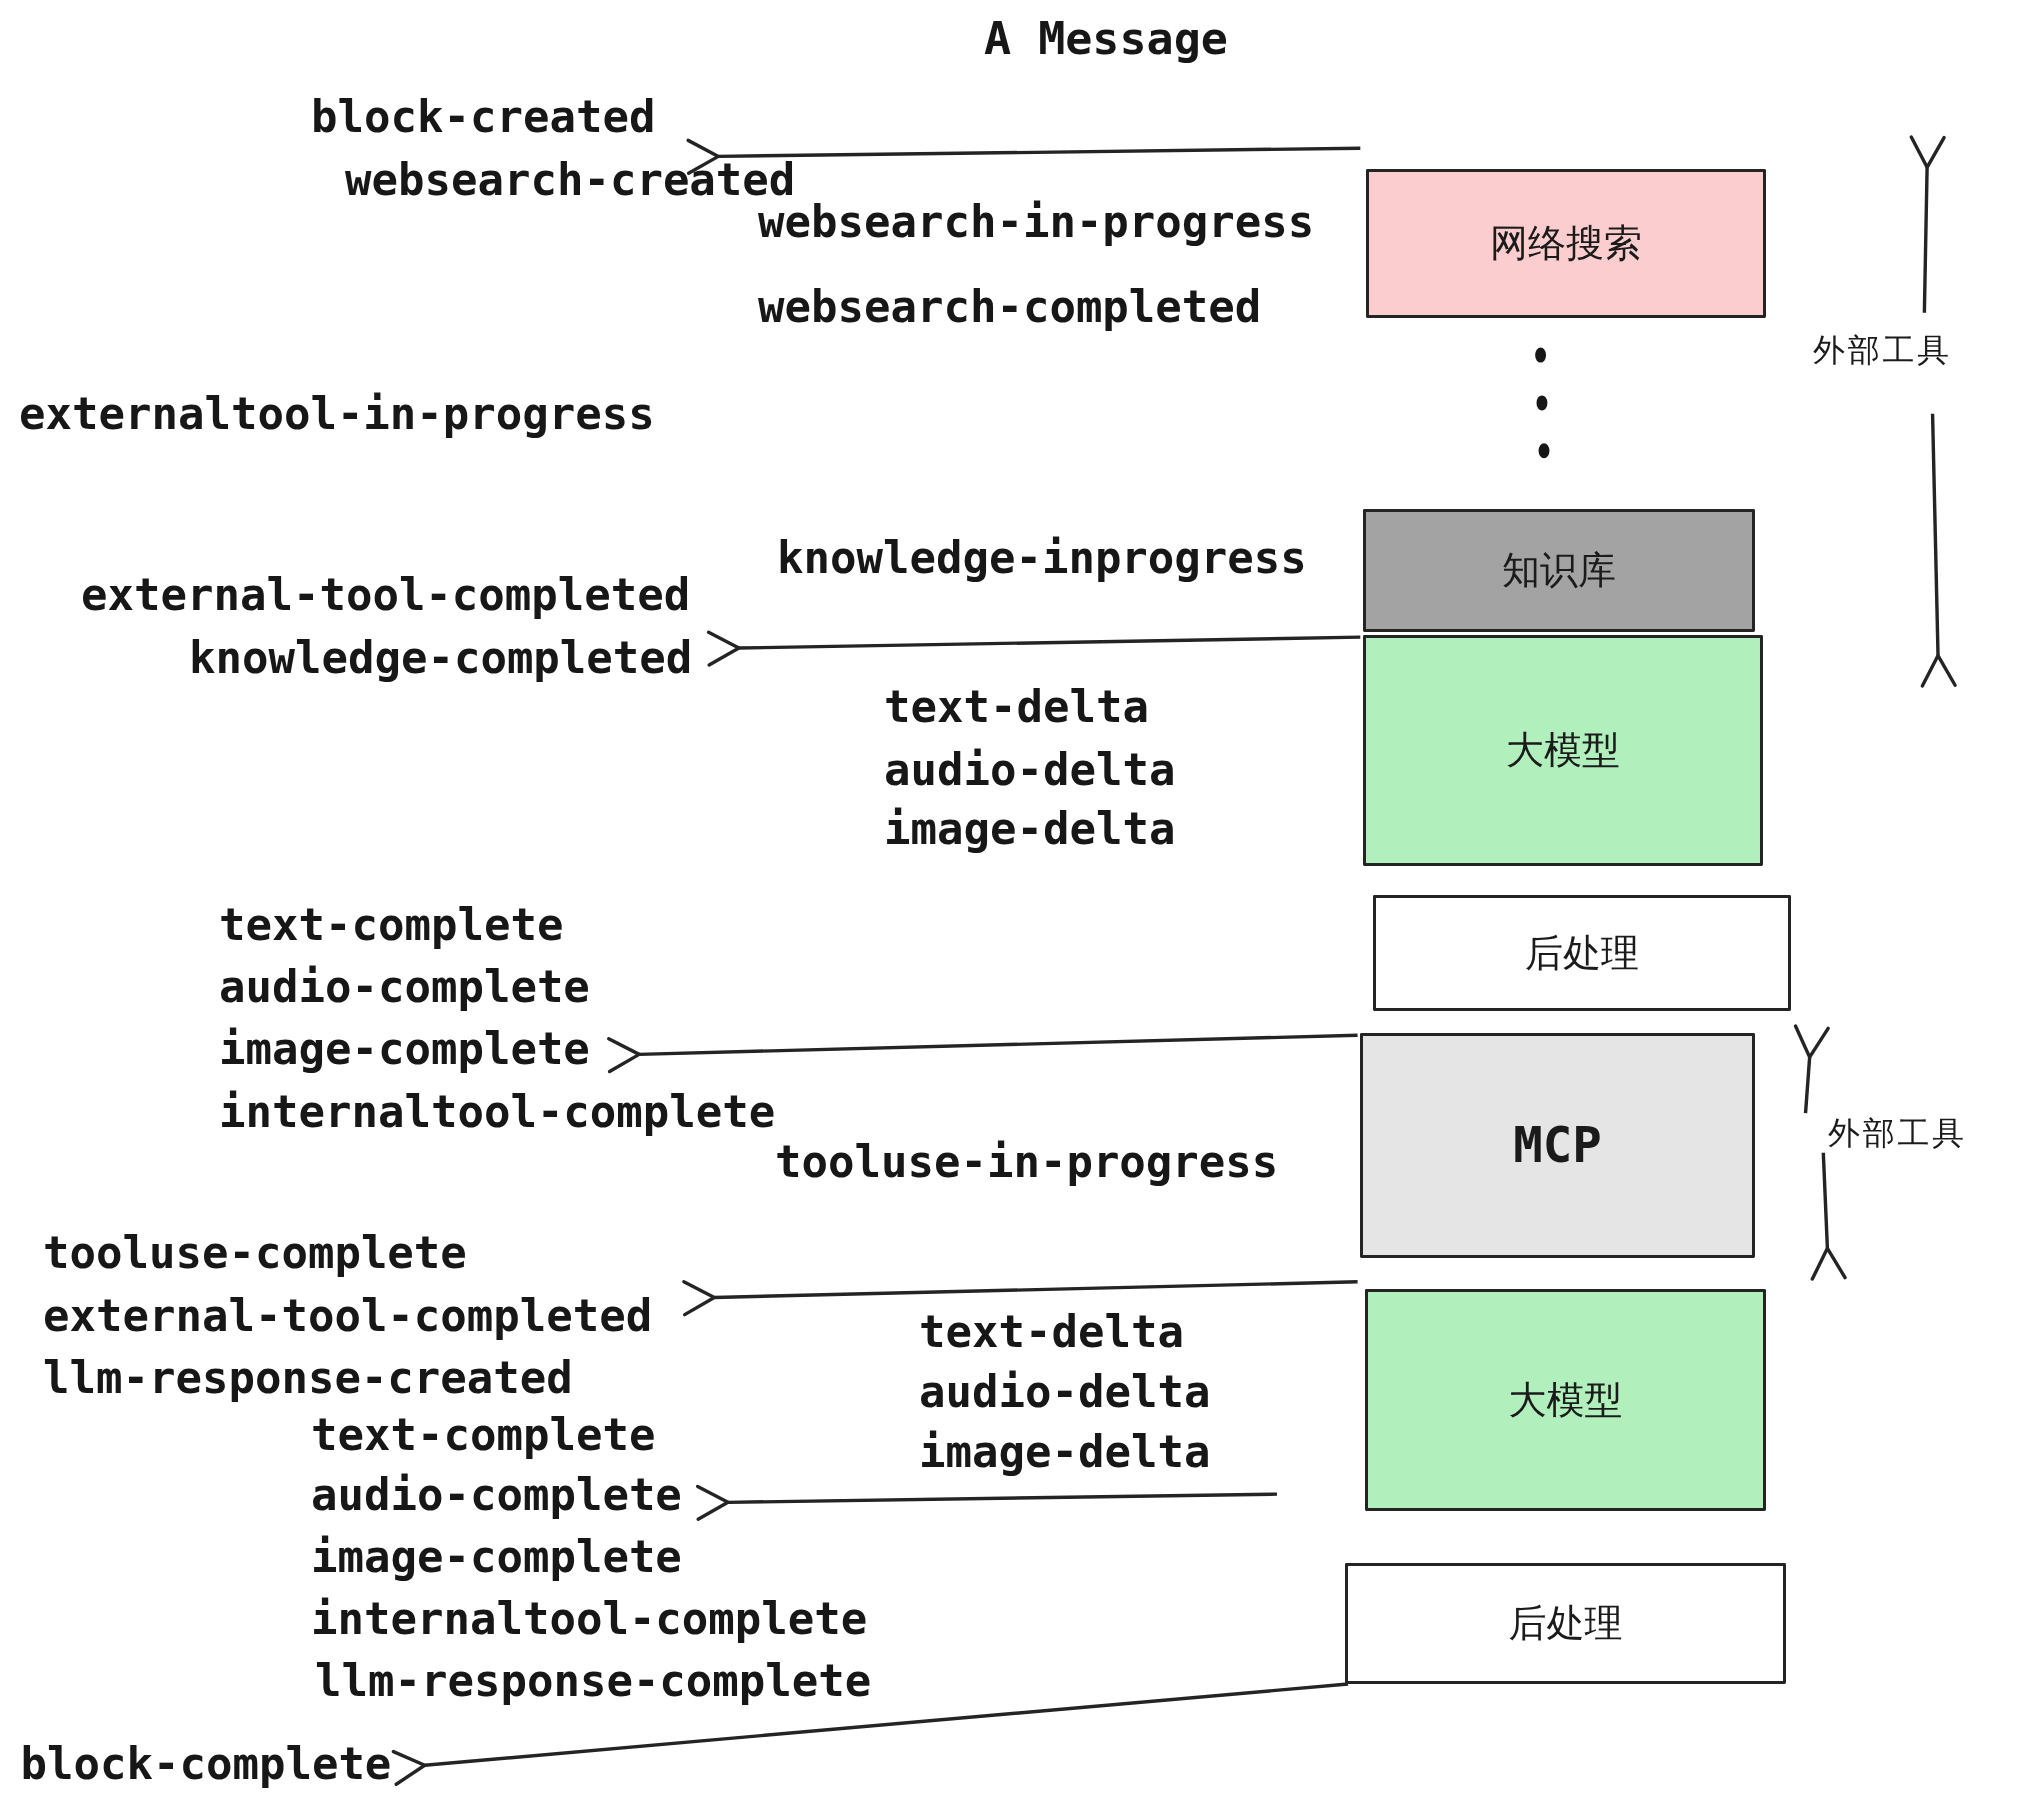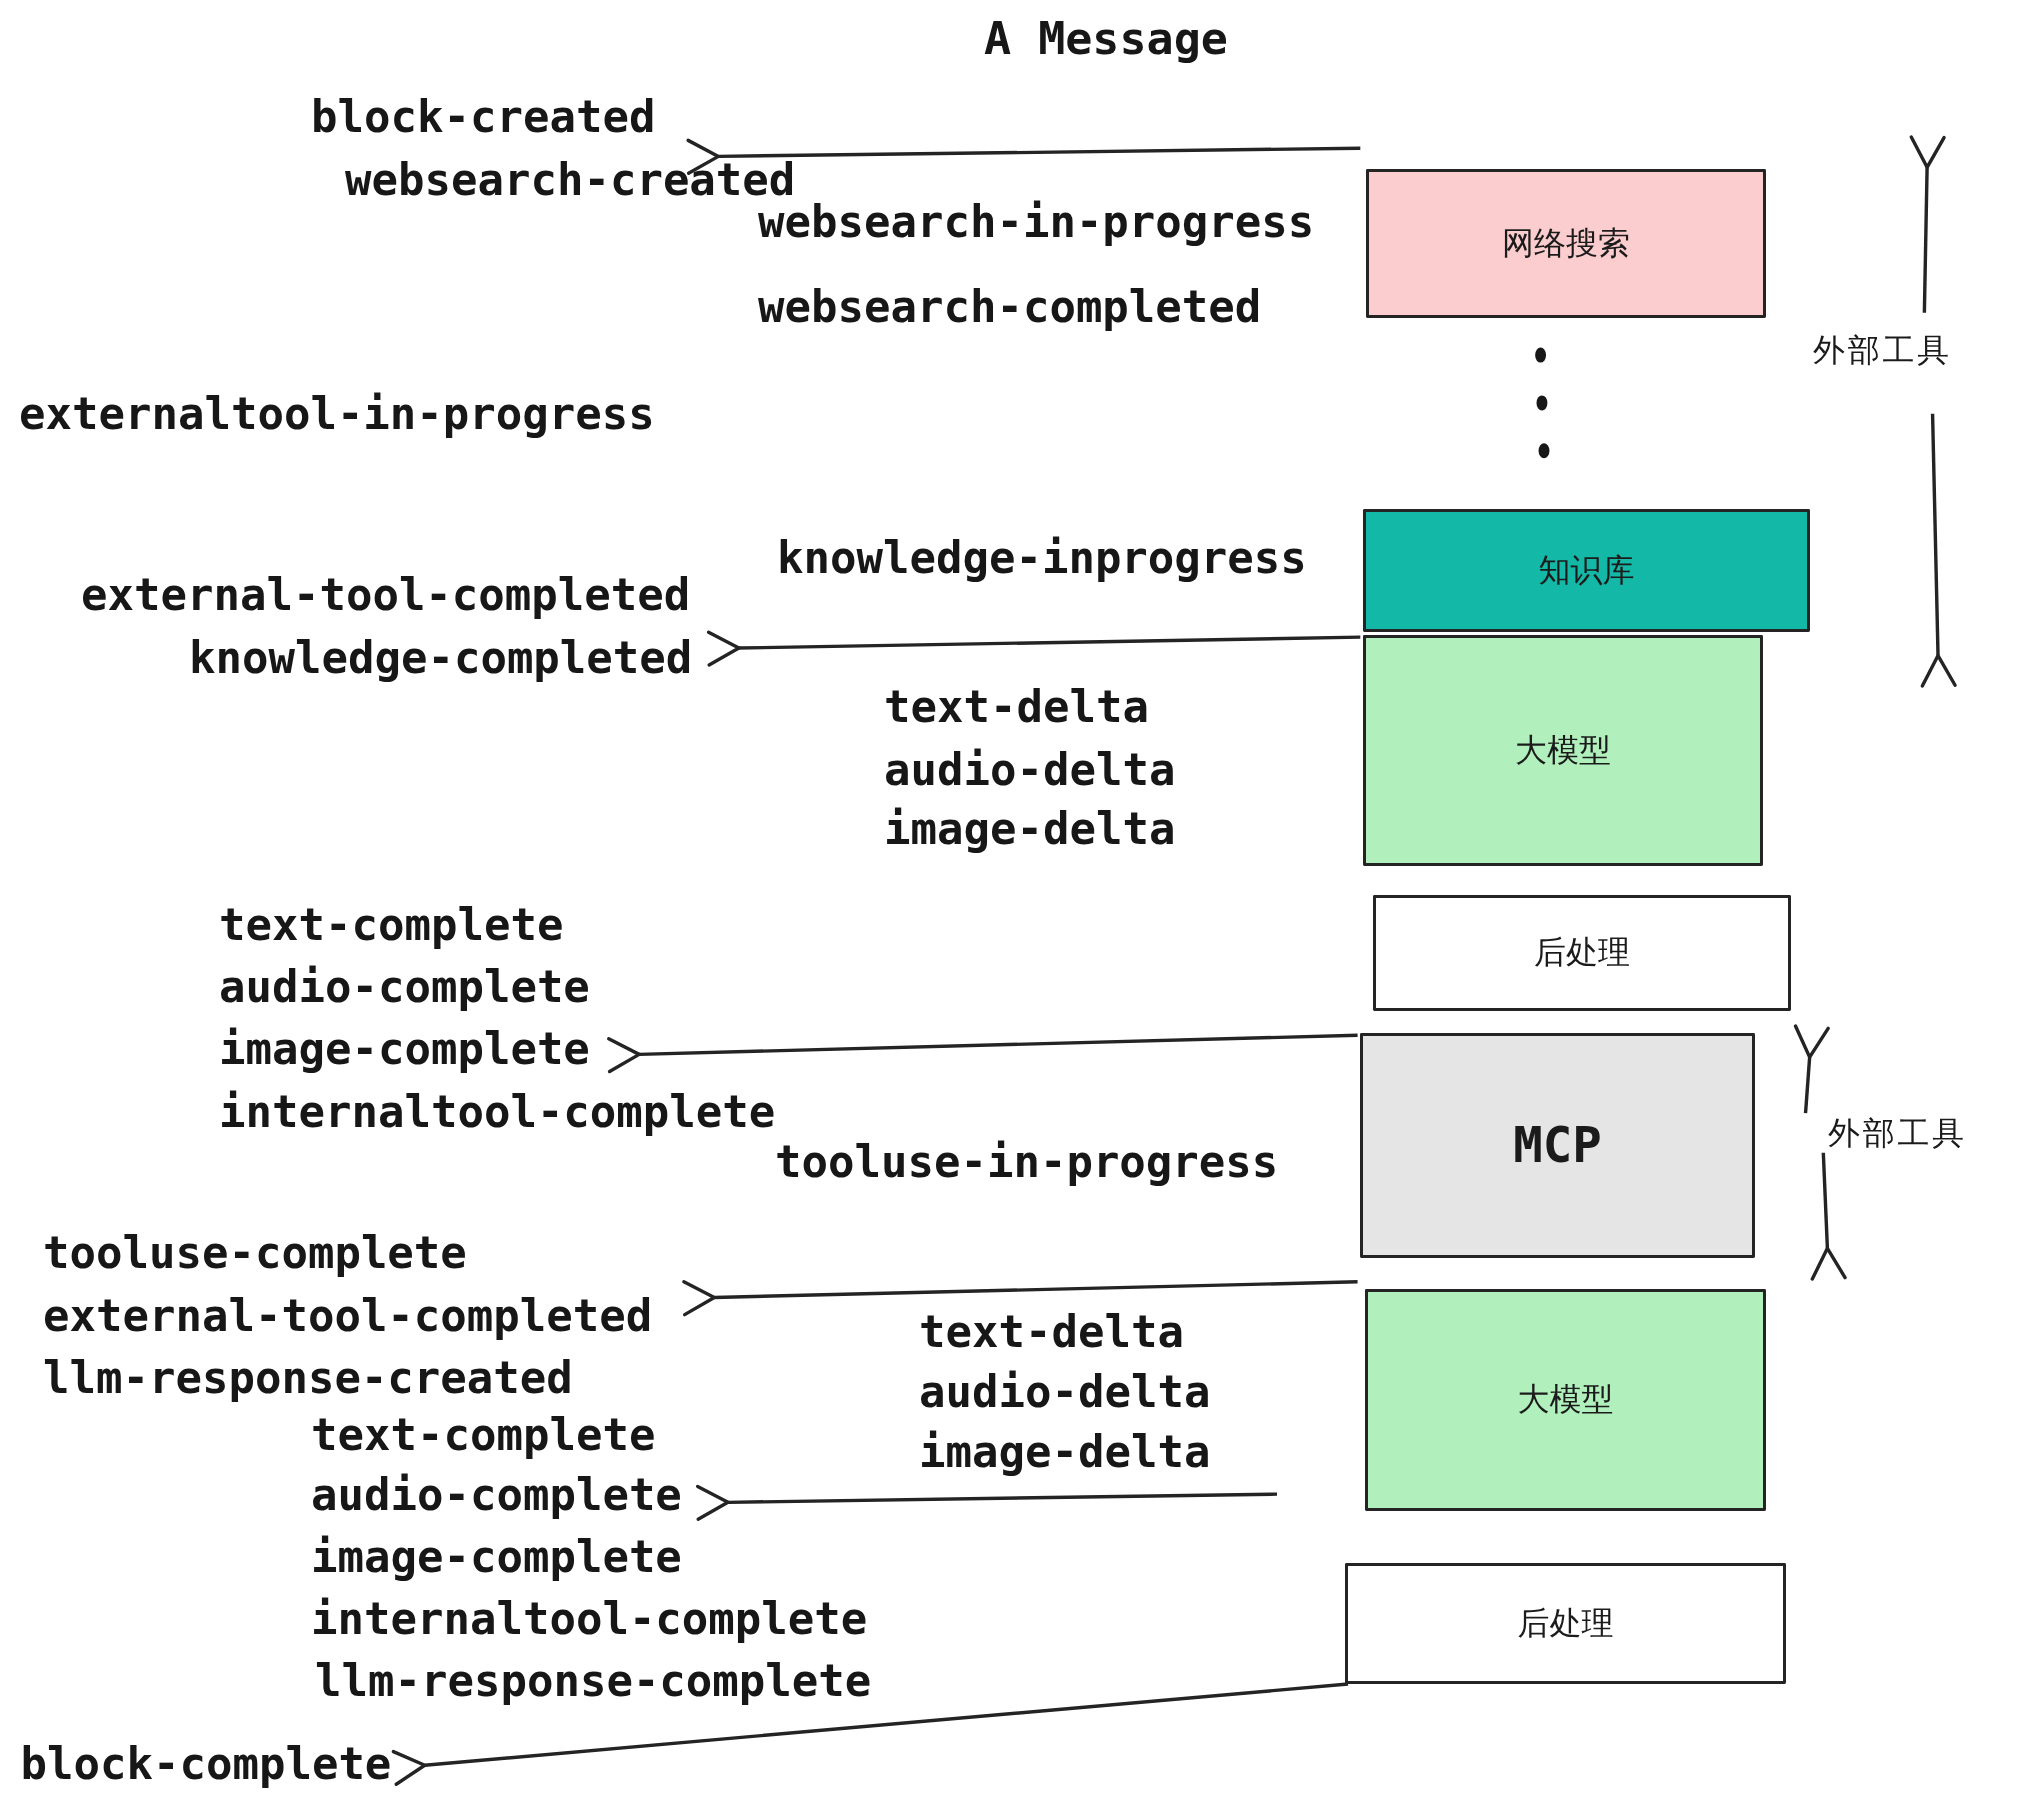--- a/index.html
+++ b/index.html
@@ -34,29 +34,29 @@
   
   .box {
     position: absolute;
     border: 3.4px solid #242424;
     border-radius: 1.4px;
     display: flex;
     align-items: center;
     justify-content: center;
     box-sizing: border-box;
     font-family: "Liberation Sans", sans-serif;
-    font-size: 32px;
+    font-size: 38px;
     font-weight: 500;
     color: #1b1b1b;
     white-space: nowrap;
   }
   .box.mono-label { font-family: "DejaVu Sans Mono", monospace; font-weight: 700; font-size: 49px; }
 
   #box-websearch { left: 1366px; top: 169px;  width: 400px; height: 149px; background: #FBCDCE; }
-  #box-knowledge { left: 1363px; top: 509px;  width: 447px; height: 123px; background: #14b8a6; text-align: right; }
+  #box-knowledge { left: 1363px; top: 509px;  width: 392px; height: 123px; background: #a3a3a3; text-align: right; }
   #box-llm1      { left: 1363px; top: 635px;  width: 400px; height: 231px; background: #B1F0BC; }
   #box-post1     { left: 1373px; top: 895px; width: 418px; height: 116px; background: #FFFFFF; }
   #box-mcp       { left: 1360px; top: 1033px; width: 395px; height: 225px; background: #e5e5e5; }
   #box-llm2      { left: 1365px; top: 1289px; width: 401px; height: 222px; background: #B1F0BC; }
   #box-post2     { left: 1345px; top: 1563px; width: 441px; height: 121px; background: #FFFFFF; }
 
   
   .side-label {
     position: absolute;
     font-family: "Liberation Sans", sans-serif;

